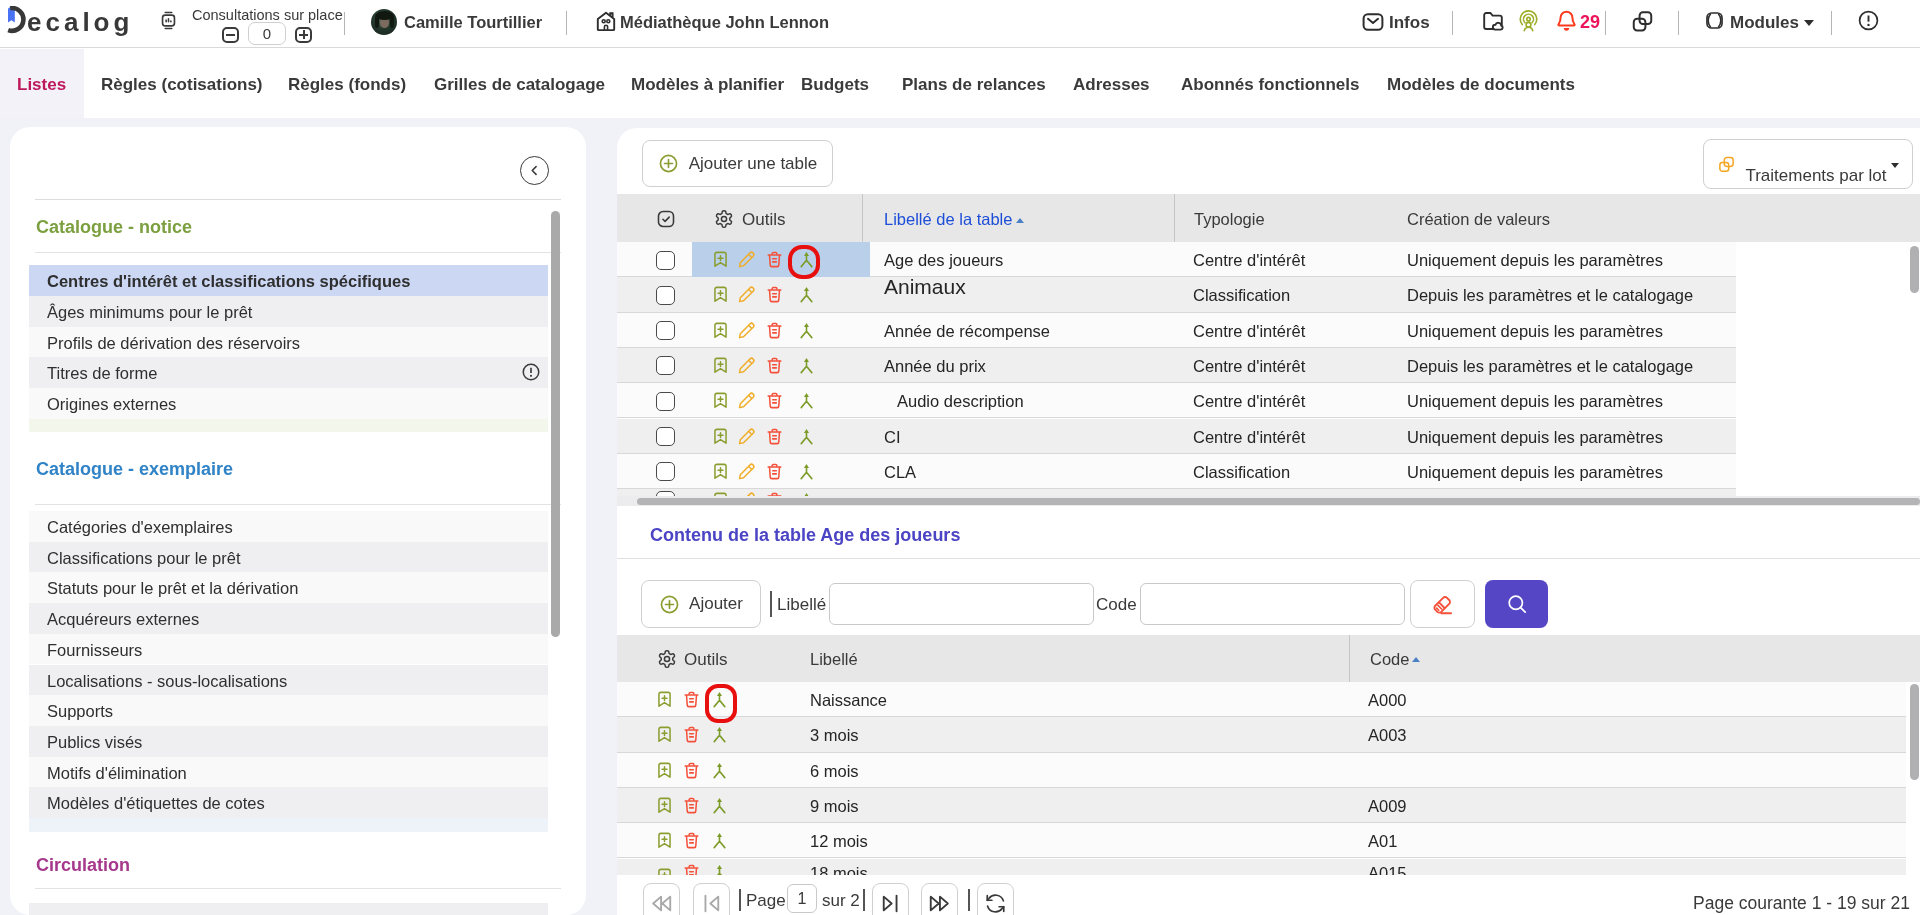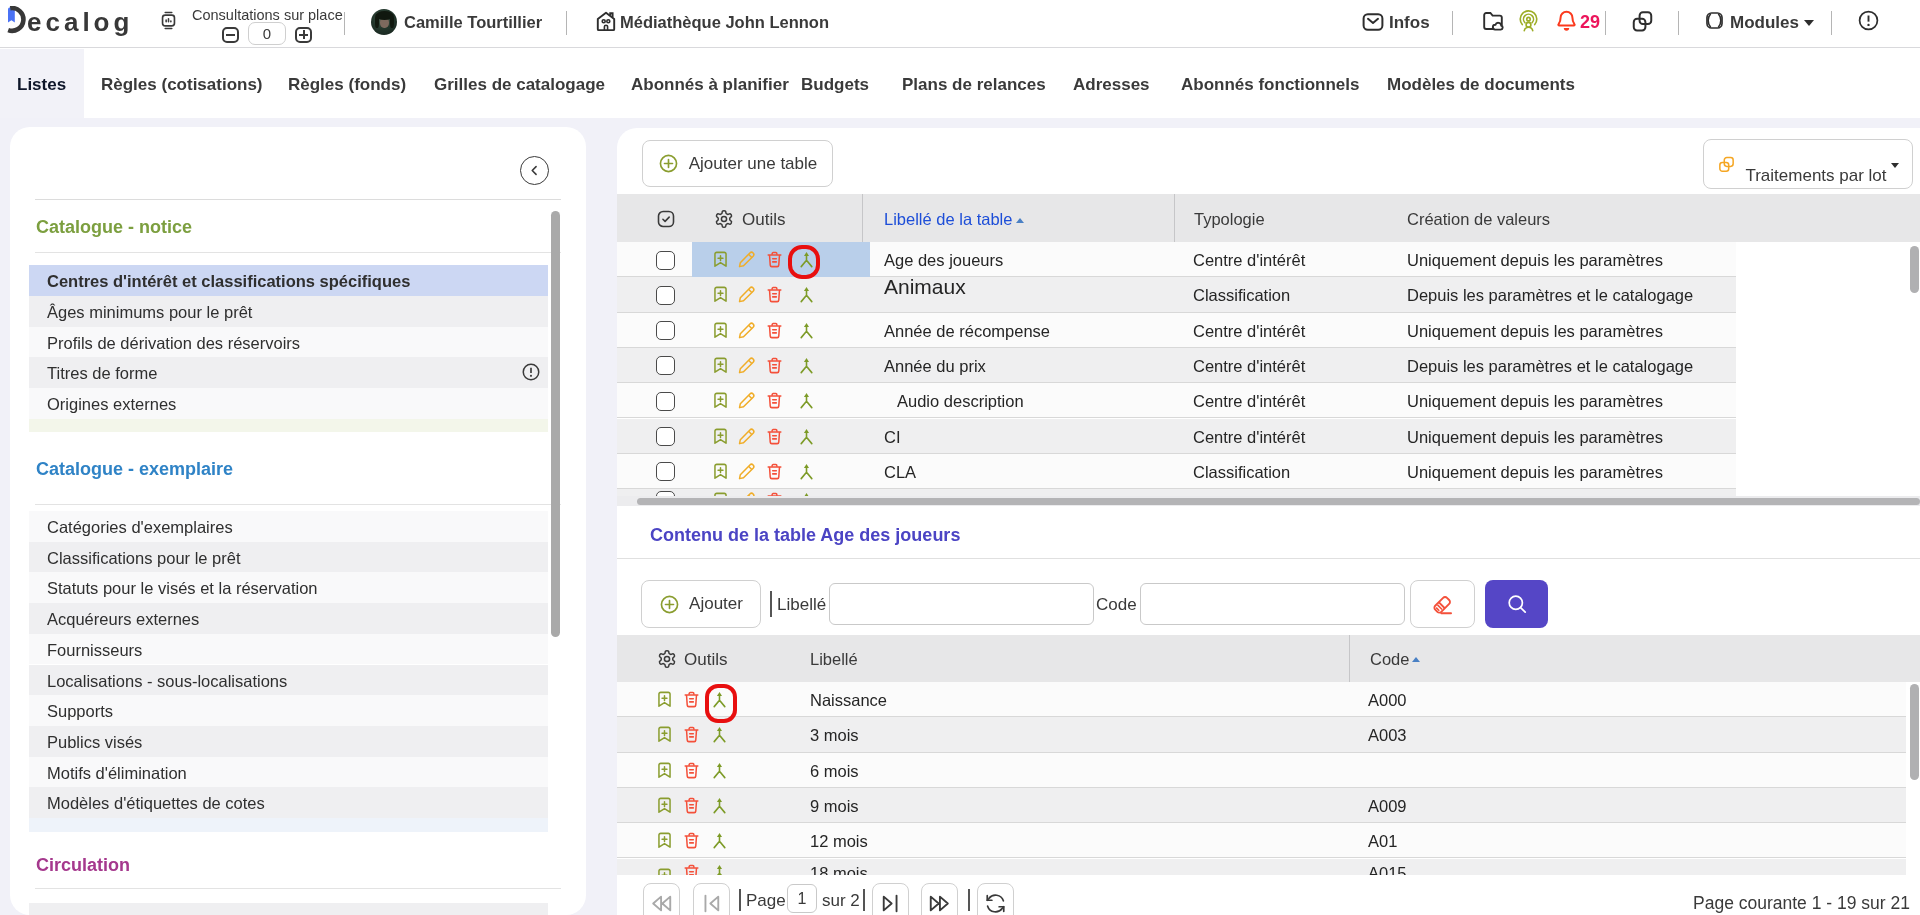--- a/index.html
+++ b/index.html
@@ -187,25 +187,25 @@
 <div class="abs b hdrtxt" style="left:1730px;top:13px;font-size:17px;">Modules</div>
 <div class="abs" style="left:1804px;top:20px;width:0;height:0;border-left:5px solid transparent;border-right:5px solid transparent;border-top:6px solid #2e2e2e;"></div>
 <div class="abs hsep" style="left:1831px;top:11px;height:24px;"></div>
 <svg class="ic abs" style="left:1857px;top:9px;color:#2e2e2e" width="23" height="23">
     <use href="#i-info"></use>
   </svg>
 
 <div class="abs" id="nav" style="left:0;top:49px;width:1920px;height:69px;background:#fff;"></div>
 <div class="abs" style="left:0;top:49px;width:84px;height:69px;background:#f2f2f8;"></div>
 <div class="abs b" id="tabs" style="left:0;top:75px;font-size:17px;color:#3a3a3a;white-space:nowrap;">
-  <span class="abs" style="left:17px;color:#0f172a;">Listes</span>
+  <span class="abs" style="left:17px;color:#be185d;">Listes</span>
   <span class="abs" style="left:101px;">Règles (cotisations)</span>
   <span class="abs" style="left:288px;">Règles (fonds)</span>
   <span class="abs" style="left:434px;">Grilles de catalogage</span>
-  <span class="abs" style="left:631px;">Abonnés à planifier</span>
+  <span class="abs" style="left:631px;">Modèles à planifier</span>
   <span class="abs" style="left:801px;">Budgets</span>
   <span class="abs" style="left:902px;">Plans de relances</span>
   <span class="abs" style="left:1073px;">Adresses</span>
   <span class="abs" style="left:1181px;">Abonnés fonctionnels</span>
   <span class="abs" style="left:1387px;">Modèles de documents</span>
 </div>
 
 <div class="abs" style="left:0;top:118px;width:1920px;height:797px;background:#f1f1f8;"></div>
 
 <div class="card" id="side" style="left:10px;top:127px;width:576px;height:788px;"></div>
@@ -233,21 +233,21 @@
 <div class="abs" style="left:29px;top:418.8px;width:519px;height:13px;background:#f3f6ea;"></div>
 
 <div class="abs b" style="left:36px;top:459px;font-size:18px;color:#2f83c6;">Catalogue - exemplaire</div>
 <div class="abs" style="left:35px;top:504px;width:526px;height:1px;background:#e3e3e3;"></div>
 
 <div class="abs" style="left:29px;top:511px;width:519px;height:30.7px;background:#f9f9fa;"></div>
 <div class="abs" style="left:47px;top:518px;font-size:16.5px;color:#2f2f2f;">Catégories d'exemplaires</div>
 <div class="abs" style="left:29px;top:541.7px;width:519px;height:30.7px;background:#efeff1;"></div>
 <div class="abs" style="left:47px;top:549px;font-size:16.5px;color:#2f2f2f;">Classifications pour le prêt</div>
 <div class="abs" style="left:29px;top:572.4px;width:519px;height:30.7px;background:#f9f9fa;"></div>
-<div class="abs" style="left:47px;top:579px;font-size:16.5px;color:#2f2f2f;">Statuts pour le visés et la réservation</div>
+<div class="abs" style="left:47px;top:579px;font-size:16.5px;color:#2f2f2f;">Statuts pour le prêt et la dérivation</div>
 <div class="abs" style="left:29px;top:603.1px;width:519px;height:30.7px;background:#efeff1;"></div>
 <div class="abs" style="left:47px;top:610px;font-size:16.5px;color:#2f2f2f;">Acquéreurs externes</div>
 <div class="abs" style="left:29px;top:633.8px;width:519px;height:30.7px;background:#f9f9fa;"></div>
 <div class="abs" style="left:47px;top:641px;font-size:16.5px;color:#2f2f2f;">Fournisseurs</div>
 <div class="abs" style="left:29px;top:664.5px;width:519px;height:30.7px;background:#efeff1;"></div>
 <div class="abs" style="left:47px;top:672px;font-size:16.5px;color:#2f2f2f;">Localisations - sous-localisations</div>
 <div class="abs" style="left:29px;top:695.2px;width:519px;height:30.7px;background:#f9f9fa;"></div>
 <div class="abs" style="left:47px;top:702px;font-size:16.5px;color:#2f2f2f;">Supports</div>
 <div class="abs" style="left:29px;top:725.9px;width:519px;height:30.7px;background:#efeff1;"></div>
 <div class="abs" style="left:47px;top:733px;font-size:16.5px;color:#2f2f2f;">Publics visés</div>

